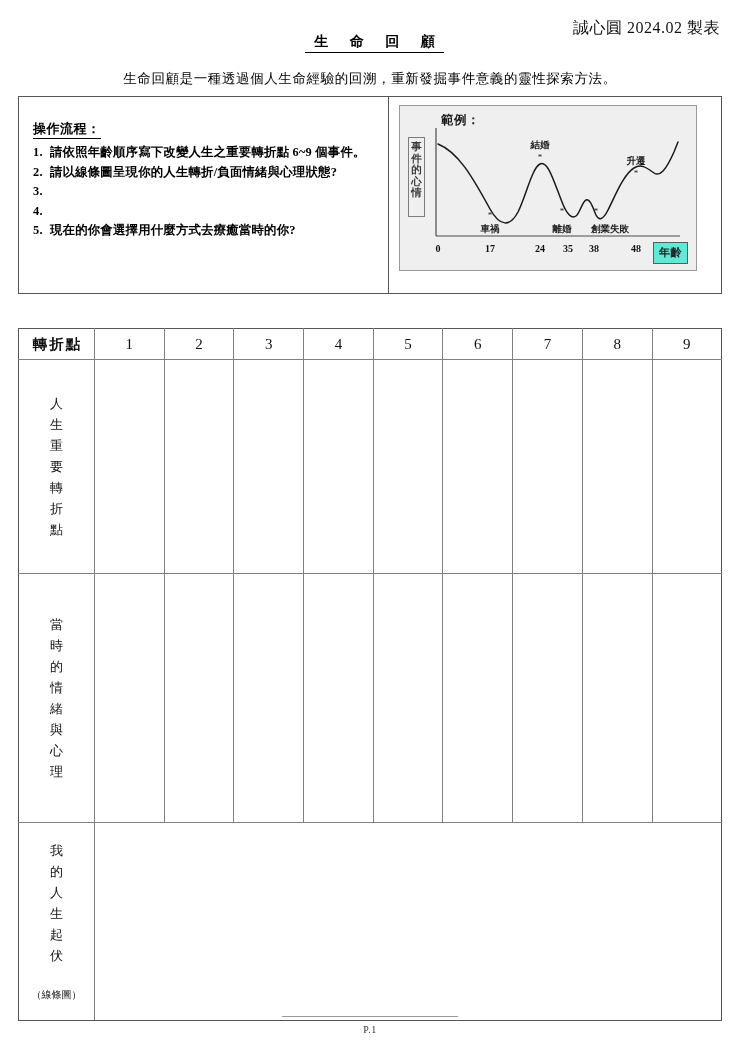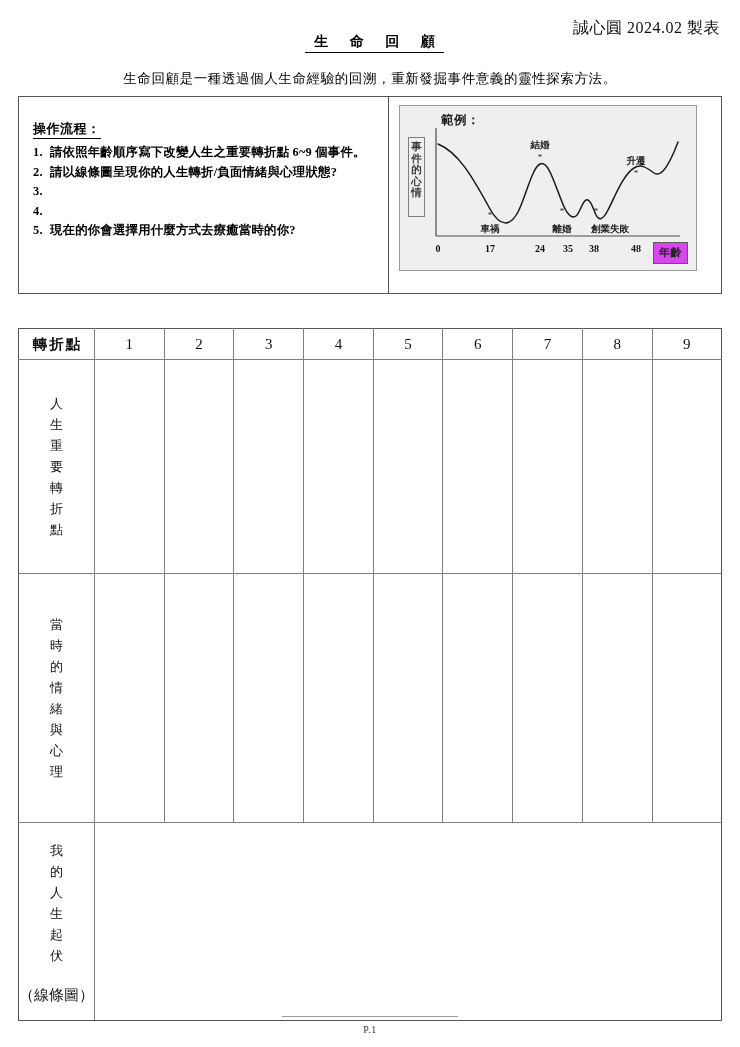--- a/index.html
+++ b/index.html
@@ -154,21 +154,21 @@
   .chart-svg {
     position: absolute;
     left: 28px;
     top: 18px;
   }
   .age-box {
     position: absolute;
     right: 8px;
     bottom: 6px;
     border: 1.2px solid #5c5c5c;
-    background: #d946ef;
+    background: #5eead4;
     font-size: 11px;
     font-weight: bold;
     padding: 2px 5px 3px 5px;
     letter-spacing: 0.5px;
     color: #222;
   }
 
   
   .main-table {
     position: absolute;
@@ -207,21 +207,21 @@
     font-size: 13px;
     font-weight: bold;
     letter-spacing: 0px;
     line-height: 21px;
     color: #111;
     padding: 6px 0;
   }
   .rowlabel .vchar { display: block; }
   .rowlabel .vsmall {
     display: block;
-    font-size: 15px;
+    font-size: 10px;
     line-height: 16px;
     white-space: nowrap;
     margin-top: 21px;
   }
   .row-a td { height: 213px; }
   .row-b td { height: 248px; }
   .row-c td { height: 197px; }
 
   .main-table tr.row-c td { border-bottom: 1.6px solid #555; }
   .main-table td.edge-l { border-left: 1.6px solid #555; }

